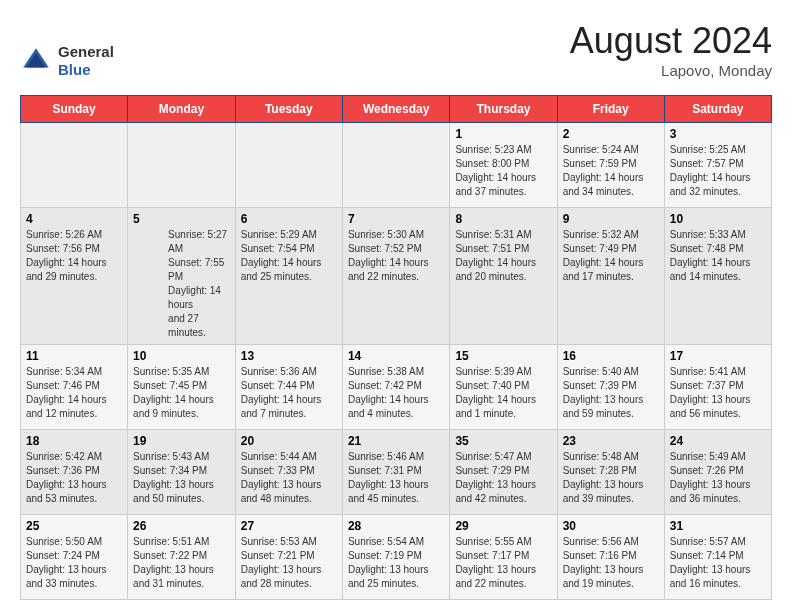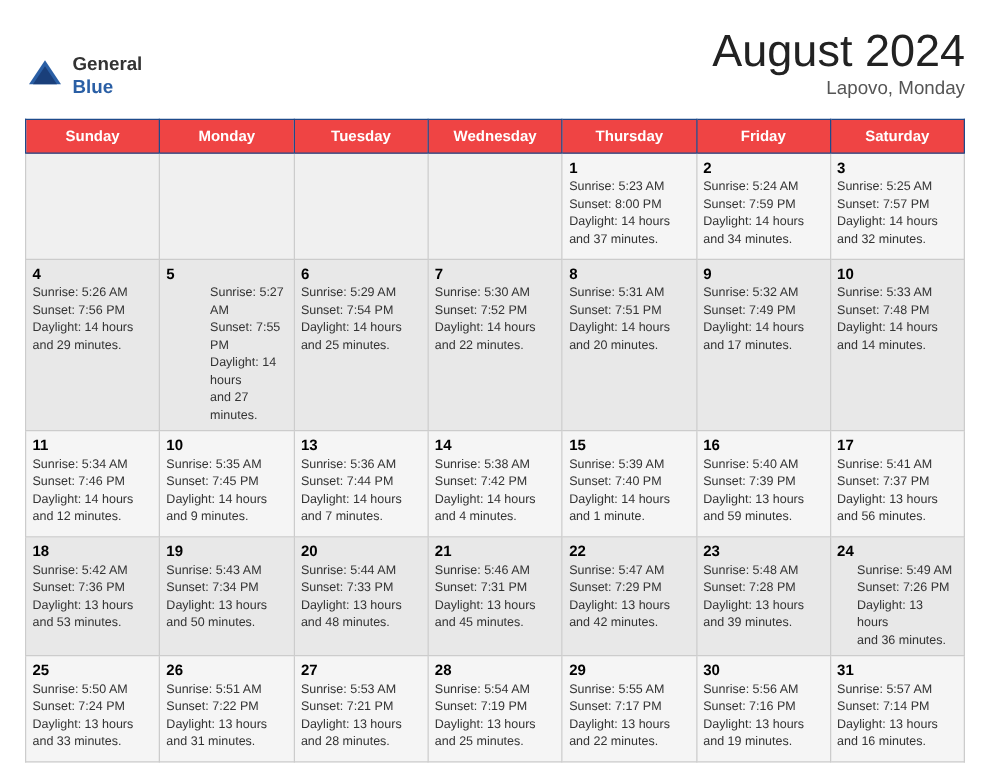--- a/index.html
+++ b/index.html
@@ -273,36 +273,36 @@
 and 48 minutes.</div>
         </td>
         <td>
           <div class="day-number">21</div>
           <div class="day-detail" style="white-space: pre-line;">Sunrise: 5:46 AM
 Sunset: 7:31 PM
 Daylight: 13 hours
 and 45 minutes.</div>
         </td>
         <td>
-          <div class="day-number">22</div>
+          <div class="day-number">35</div>
           <div class="day-detail" style="white-space: pre-line;">Sunrise: 5:47 AM
 Sunset: 7:29 PM
 Daylight: 13 hours
 and 42 minutes.</div>
         </td>
         <td>
           <div class="day-number">23</div>
           <div class="day-detail" style="white-space: pre-line;">Sunrise: 5:48 AM
 Sunset: 7:28 PM
 Daylight: 13 hours
 and 39 minutes.</div>
         </td>
         <td>
           <div class="day-number">24</div>
-          <div class="day-detail" style="white-space: pre-line; margin-left: 16px;">Sunrise: 5:49 AM
+          <div class="day-detail" style="white-space: pre-line;">Sunrise: 5:49 AM
 Sunset: 7:26 PM
 Daylight: 13 hours
 and 36 minutes.</div>
         </td>
       </tr>
       <tr>
         <td>
           <div class="day-number">25</div>
           <div class="day-detail" style="white-space: pre-line;">Sunrise: 5:50 AM
 Sunset: 7:24 PM

